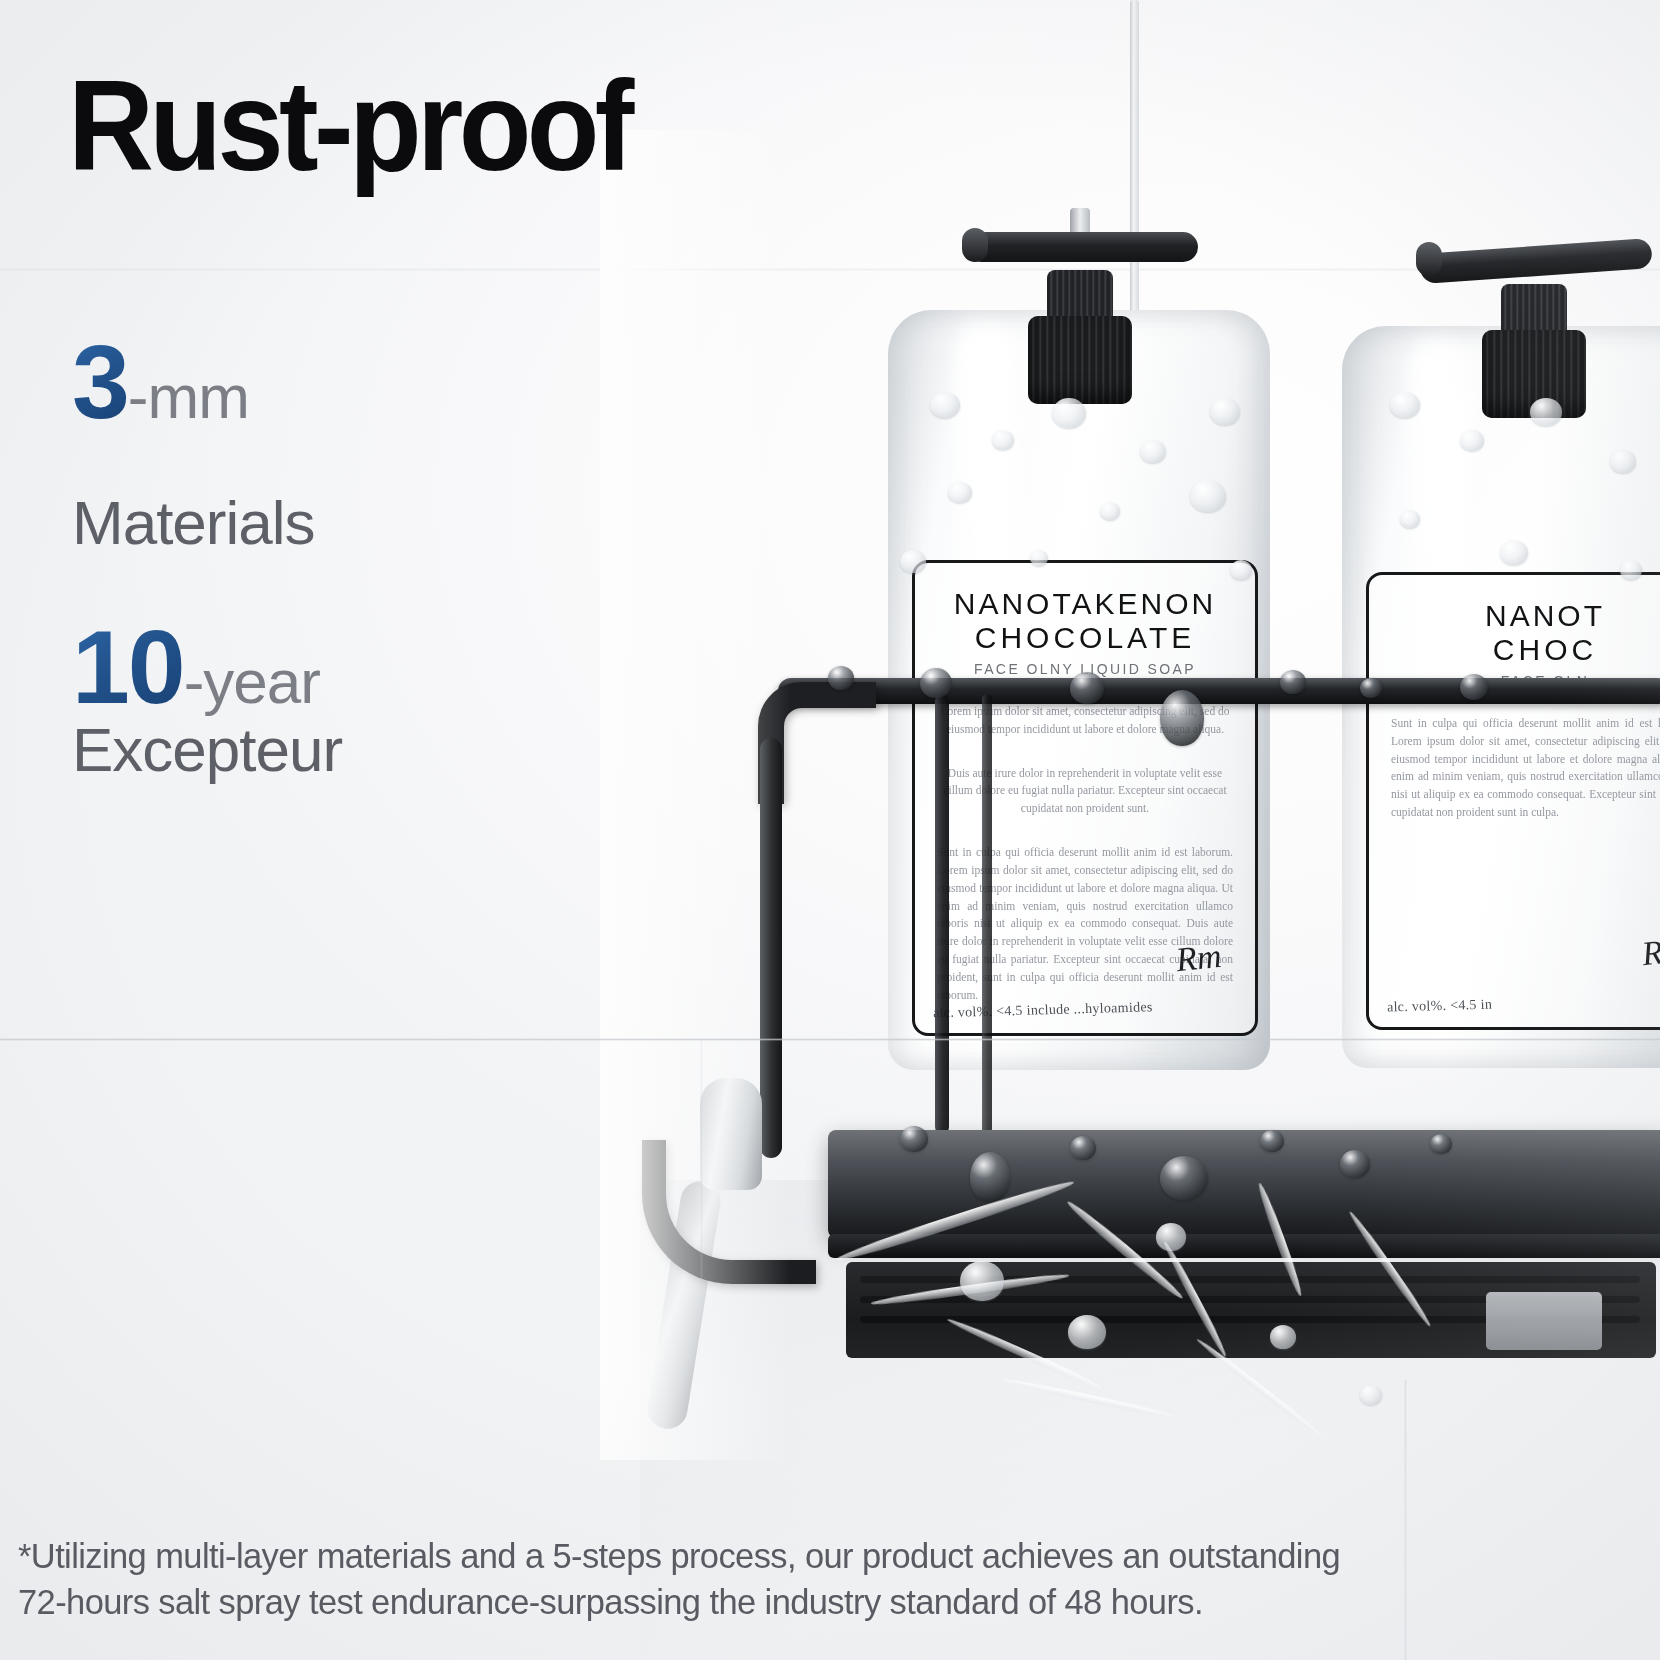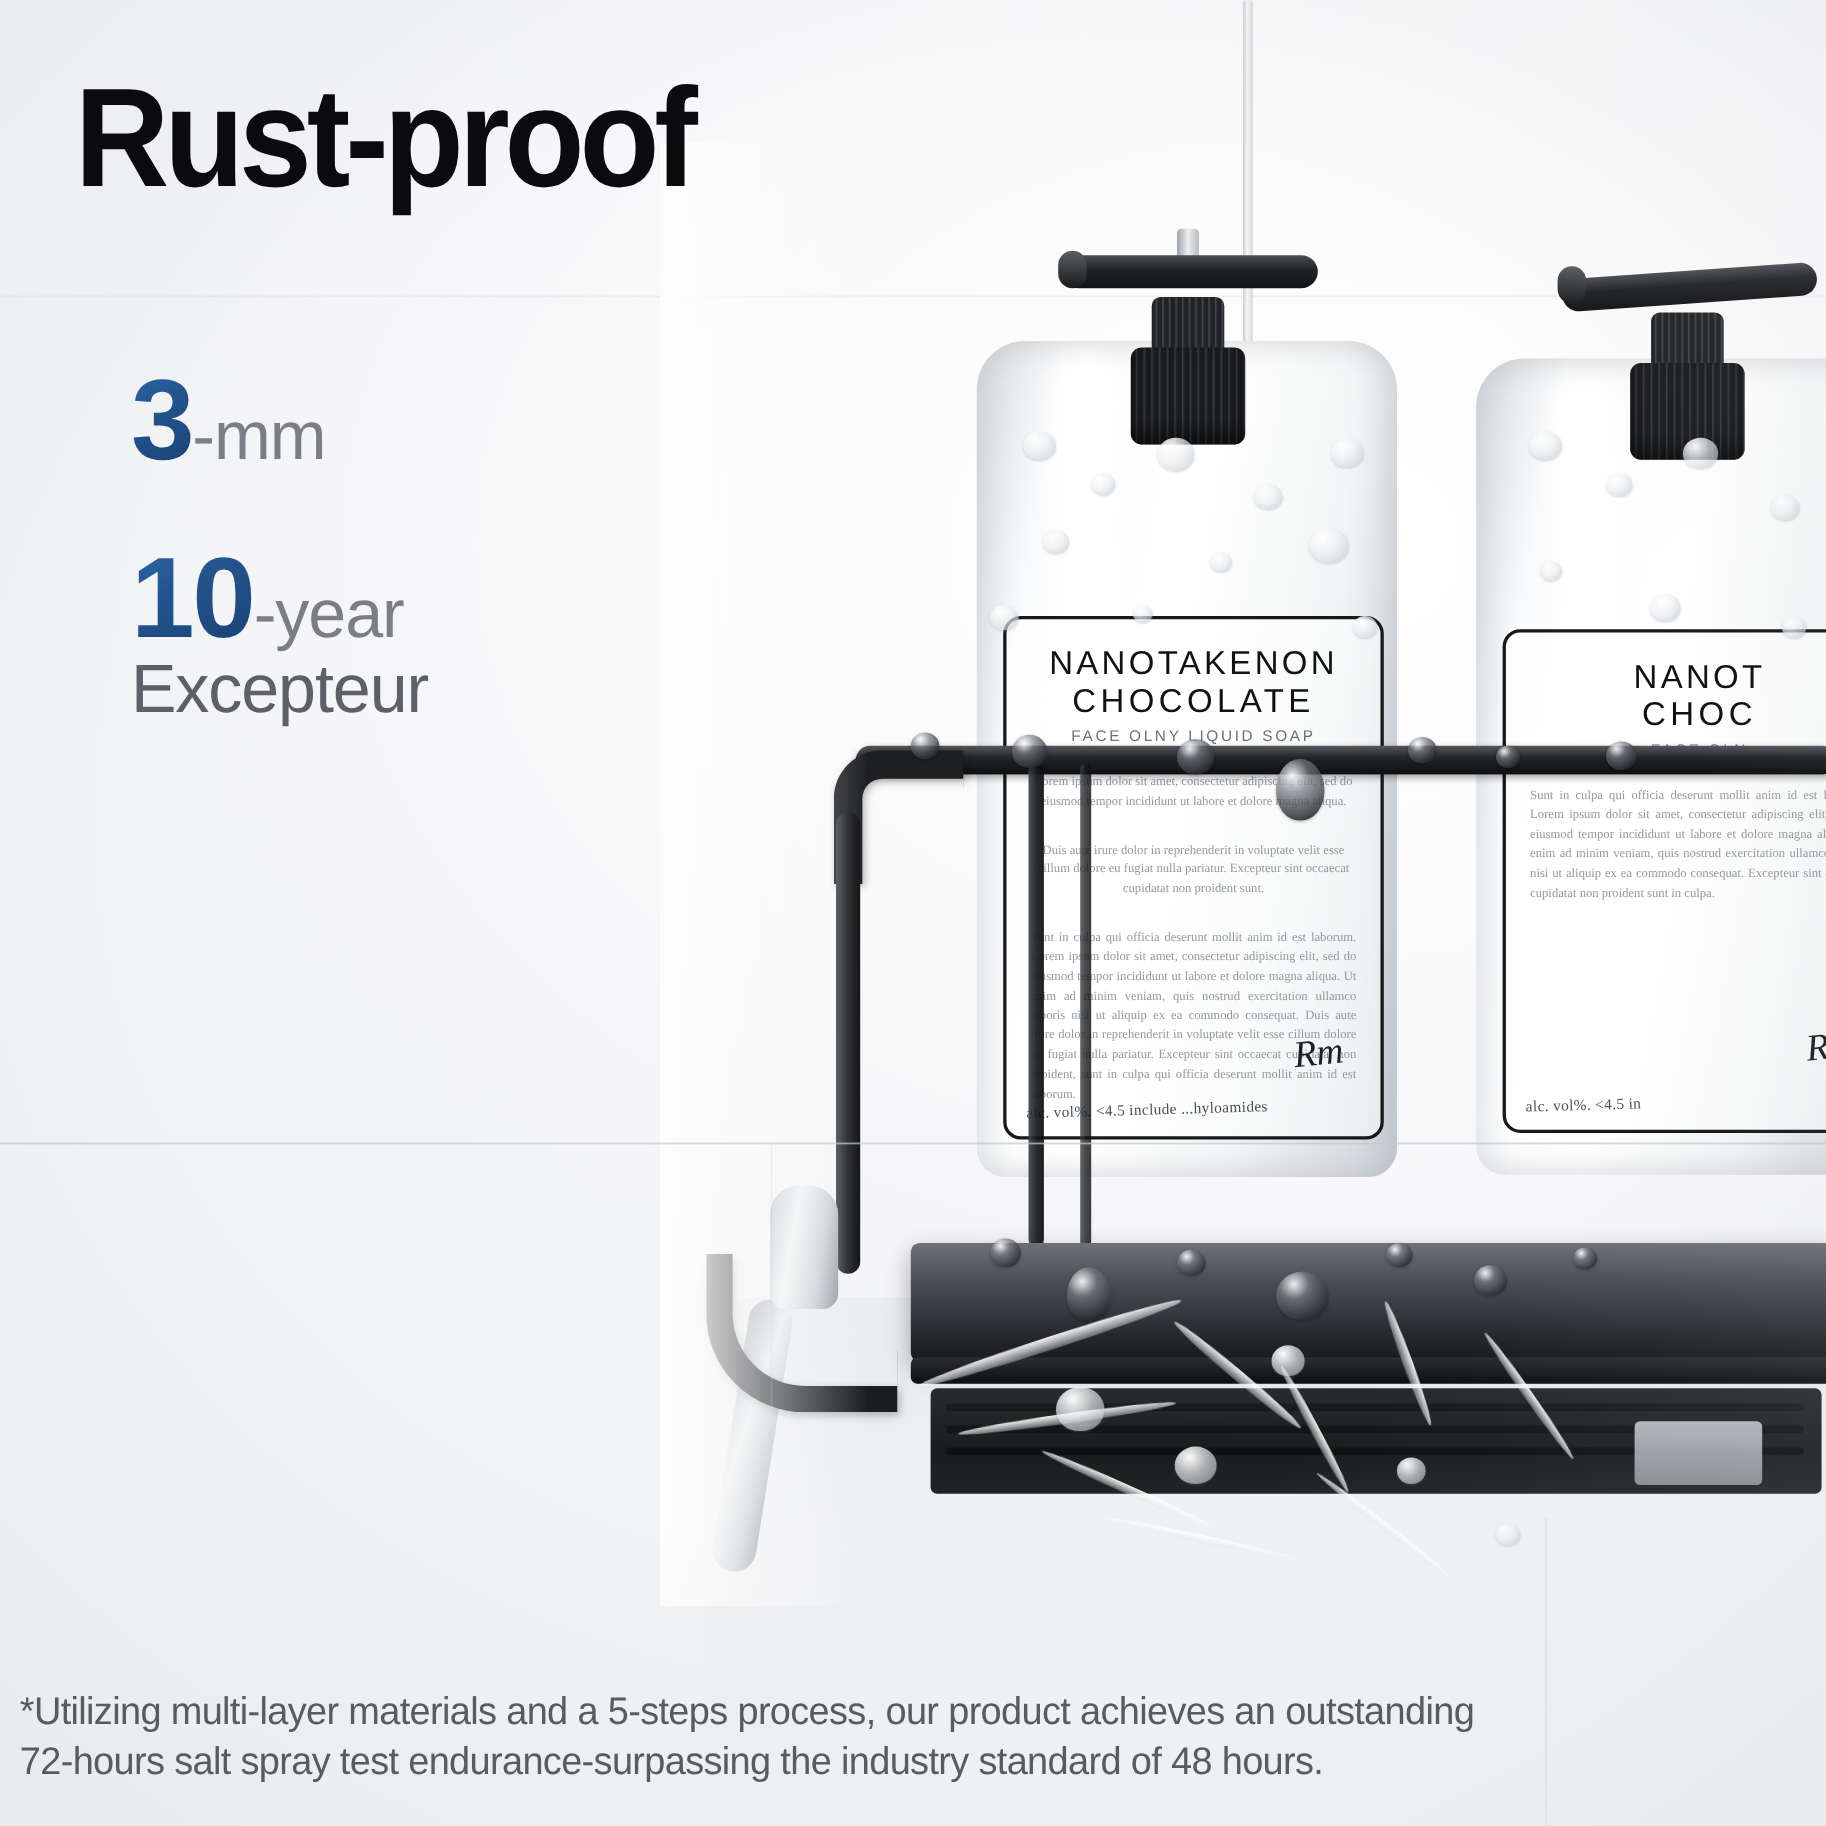--- a/index.html
+++ b/index.html
@@ -74,21 +74,20 @@
     font-stretch: condensed;
     transform: scaleX(0.93);
     transform-origin: left top;
   }
 
   .stats {
     position: absolute;
     left: 72px;
     top: 330px;
     width: 560px;
-    margin-left: 47px;
   }
   .stat { margin-bottom: 58px; }
   .stat:last-child { margin-bottom: 0; }
 
   .stat-line1 {
     line-height: 1.0;
     white-space: nowrap;
   }
   .stat-num {
     font-size: 104px;
@@ -560,20 +559,21 @@
 
   <div class="stats">
 
     <div class="stat">
       <div class="stat-line1">
         <span class="stat-num">3</span><span class="stat-unit">-mm</span>
       </div>
     </div>
 
     <div class="stat">
+      <div class="stat-line2">Materials</div>
     </div>
 
     <div class="stat">
       <div class="stat-line1">
         <span class="stat-num">10</span><span class="stat-unit">-year</span>
       </div>
       <div class="stat-line2">Excepteur</div>
     </div>
 
   </div>

